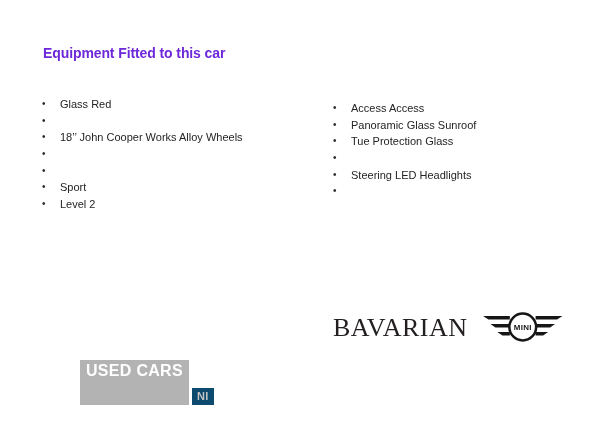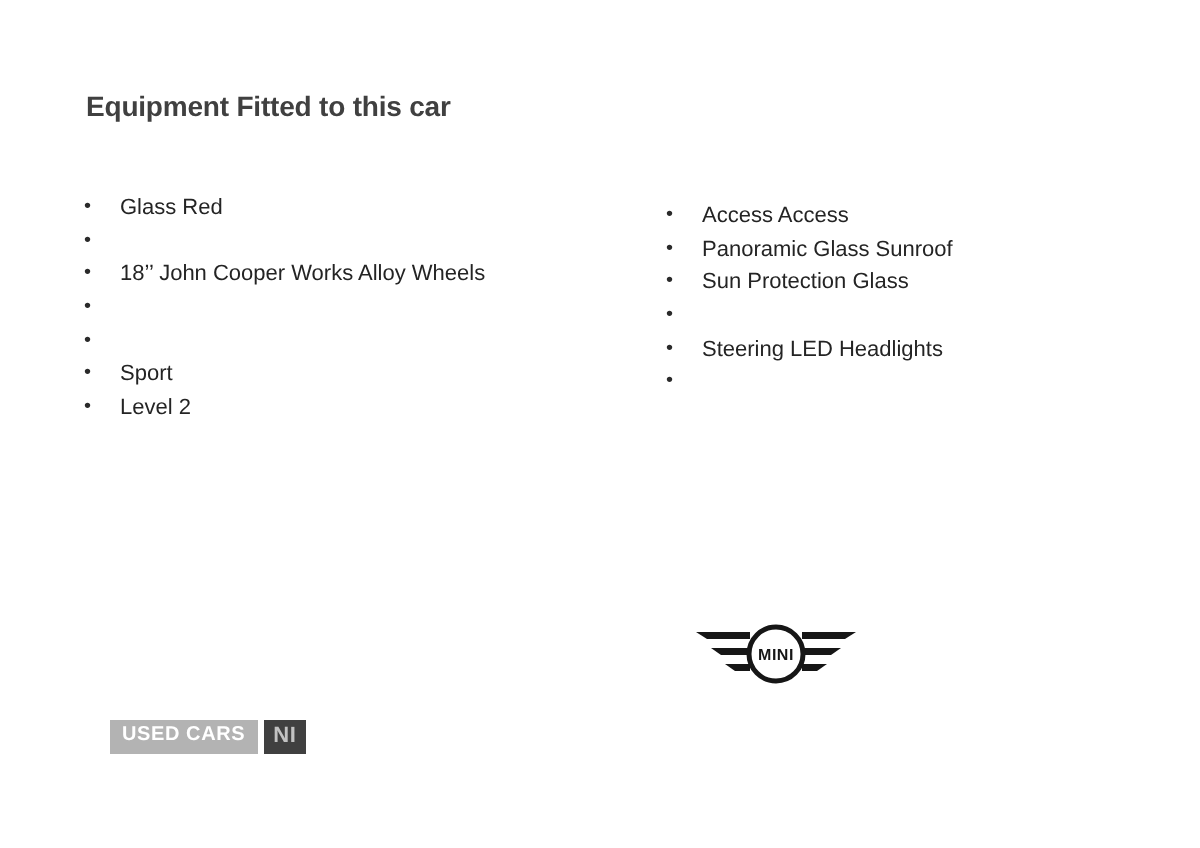--- a/index.html
+++ b/index.html
@@ -14,21 +14,21 @@
     overflow: hidden;
   }
 
   .page-title {
     position: absolute;
     left: 43px;
     top: 45px;
     font-size: 14px;
     font-weight: 700;
     letter-spacing: -0.1px;
-    color: #404040;
+    color: #6d28d9;
   }
 
   .equipment-list {
     position: absolute;
     list-style: none;
   }
   .equipment-list.left  { left: 42px;  top: 96px;  }
   .equipment-list.right { left: 333px; top: 100px; }
 
   .eq-item {
@@ -74,33 +74,35 @@
   .watermark {
     position: absolute;
     left: 55px;
     top: 360px;
     display: flex;
     align-items: stretch;
   }
   .wm-primary {
     background: #b3b3b3;
     color: #ffffff;
-    font-size: 10px;
+    font-size: 16px;
     font-weight: 700;
     letter-spacing: 0.3px;
     padding: 2px 6px 3px 6px;
+    margin-left: 25px;
   }
   .wm-secondary {
-    background: #404040;
+    background: #0c4a6e;
     color: #c2c2c2;
     font-size: 11px;
     font-weight: 700;
     letter-spacing: 0.3px;
     padding: 2px 5px 3px 5px;
     margin-left: 3px;
+    margin-top: 28px;
   }
 </style>
 </head>
 <body>
 
 <h1 class="page-title">Equipment Fitted to this car</h1>
 
 <ul class="equipment-list left">
     <li class="eq-item">
       <span class="bullet">•</span>
@@ -133,35 +135,36 @@
     <li class="eq-item">
       <span class="bullet">•</span>
       <span class="item-text">Access Access</span>
     </li>
     <li class="eq-item">
       <span class="bullet">•</span>
       <span class="item-text">Panoramic Glass Sunroof</span>
     </li>
     <li class="eq-item">
       <span class="bullet">•</span>
-      <span class="item-text">Sun Protection Glass</span>
+      <span class="item-text">Tue Protection Glass</span>
     </li>
     <li class="eq-item">
       <span class="bullet">•</span>
     </li>
     <li class="eq-item">
       <span class="bullet">•</span>
       <span class="item-text">Steering LED Headlights</span>
     </li>
     <li class="eq-item">
       <span class="bullet">•</span>
     </li>
   </ul>
 
 <div class="brand-row">
+  <span class="dealer-name">BAVARIAN</span>
   <svg class="mini-logo" viewBox="0 0 164 74" xmlns="http://www.w3.org/2000/svg" aria-hidden="true">
     <g fill="#161616">
 
       <polygon points="2,14 56,14 56,21 13,21"></polygon>
       <polygon points="17,30 56,30 56,37 27,37"></polygon>
       <polygon points="31,46 56,46 56,53 41,53"></polygon>
 
       <polygon points="162,14 108,14 108,21 151,21"></polygon>
       <polygon points="147,30 108,30 108,37 137,37"></polygon>
       <polygon points="133,46 108,46 108,53 123,53"></polygon>

